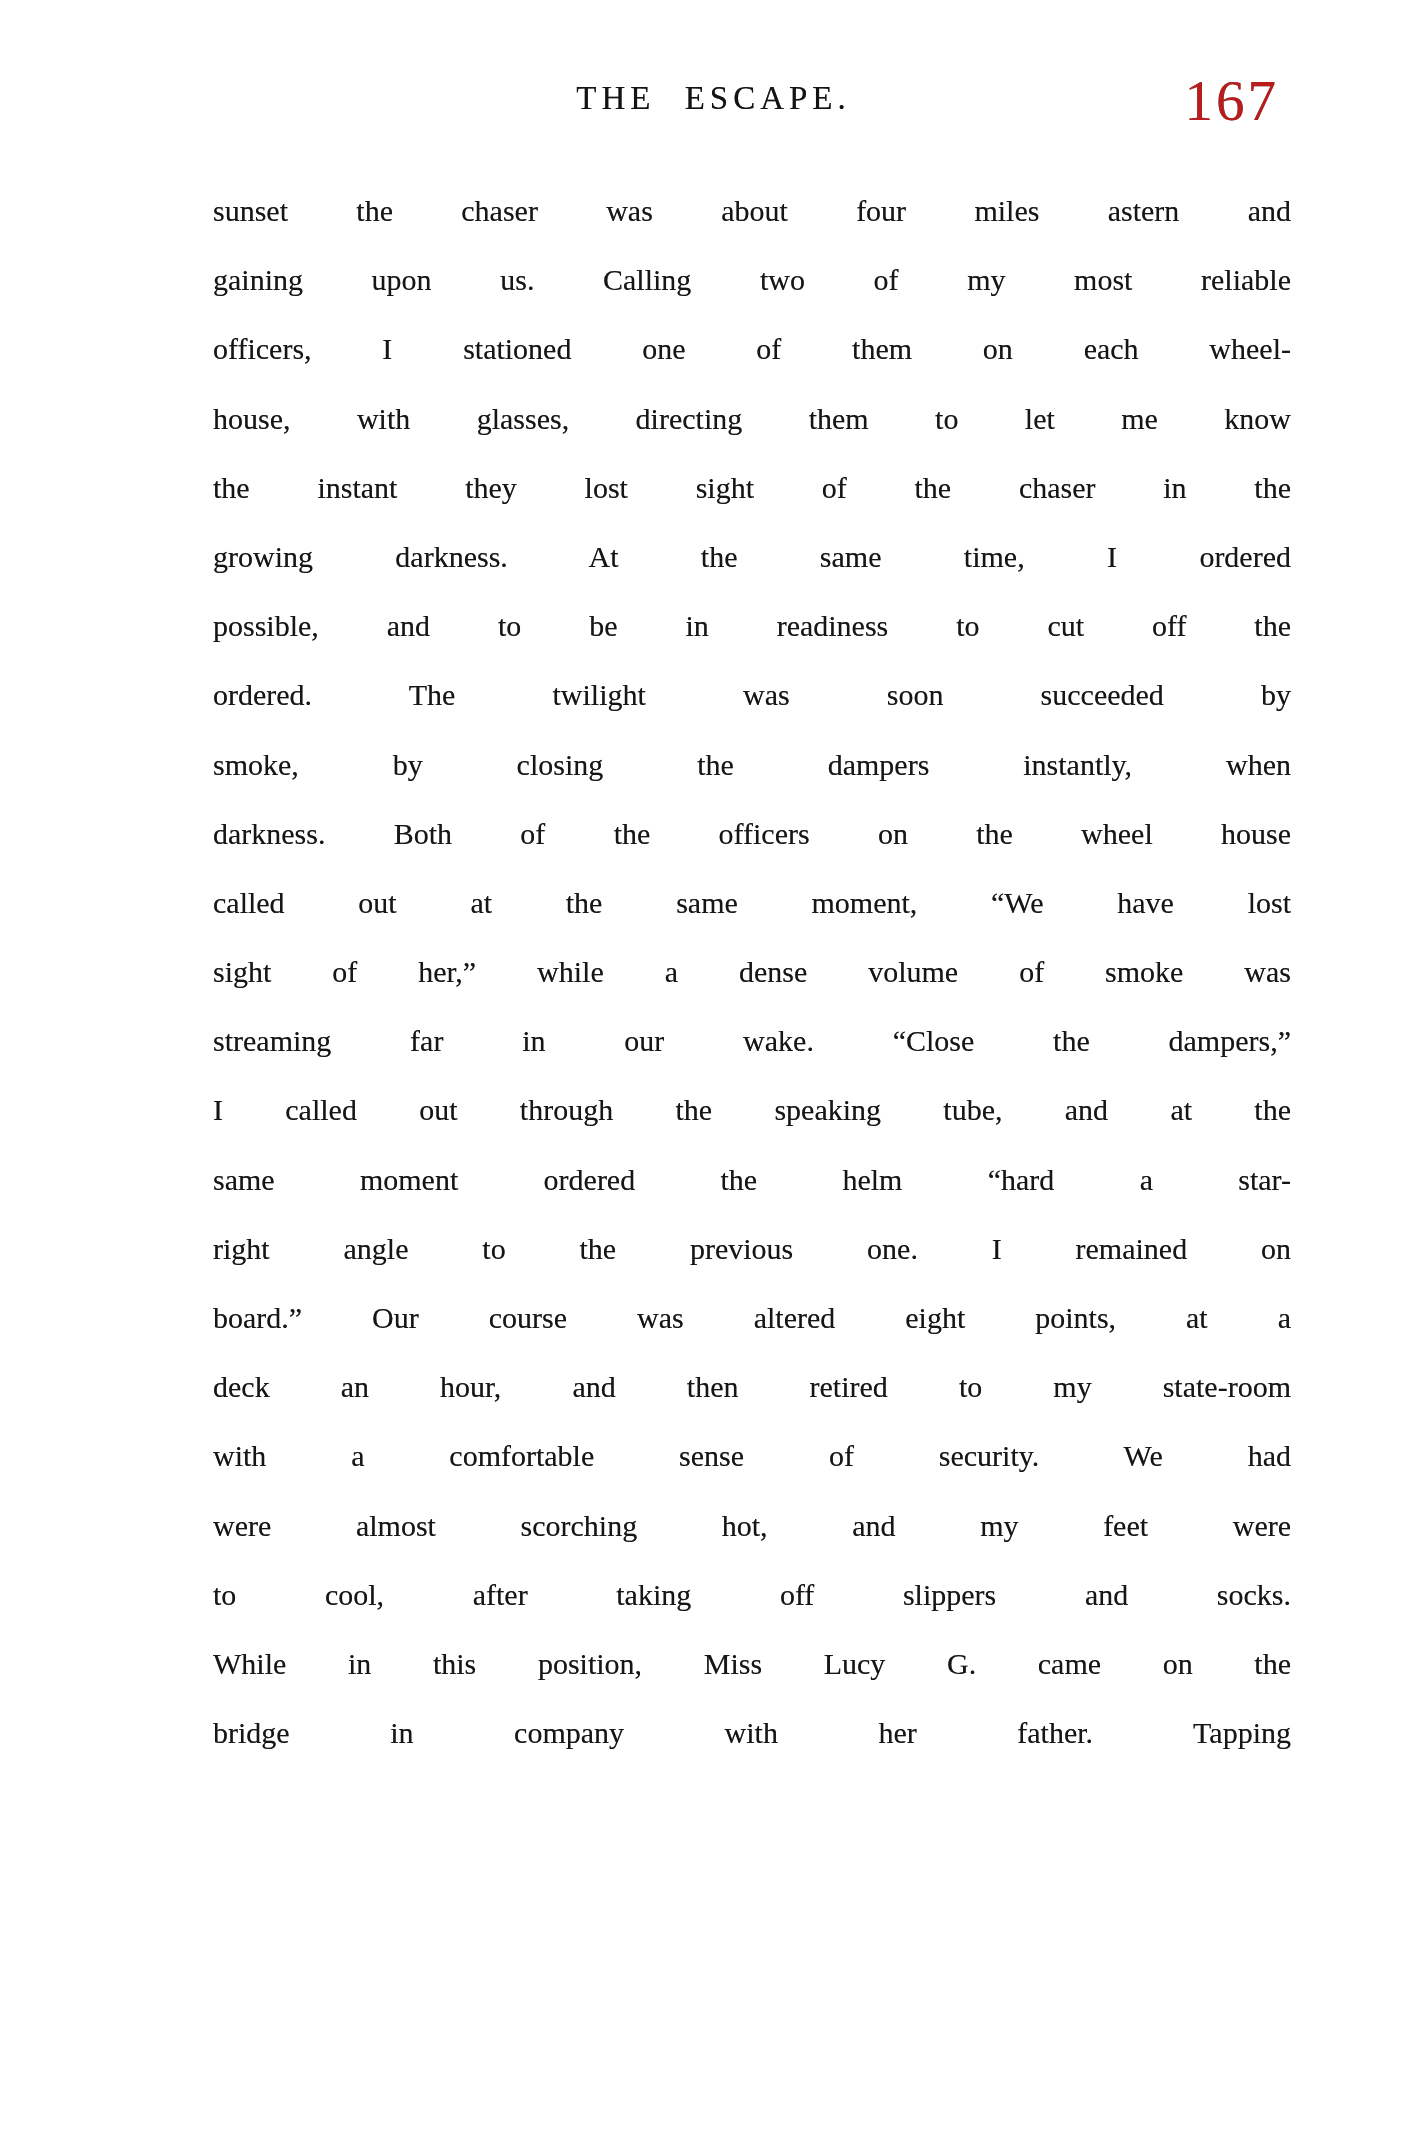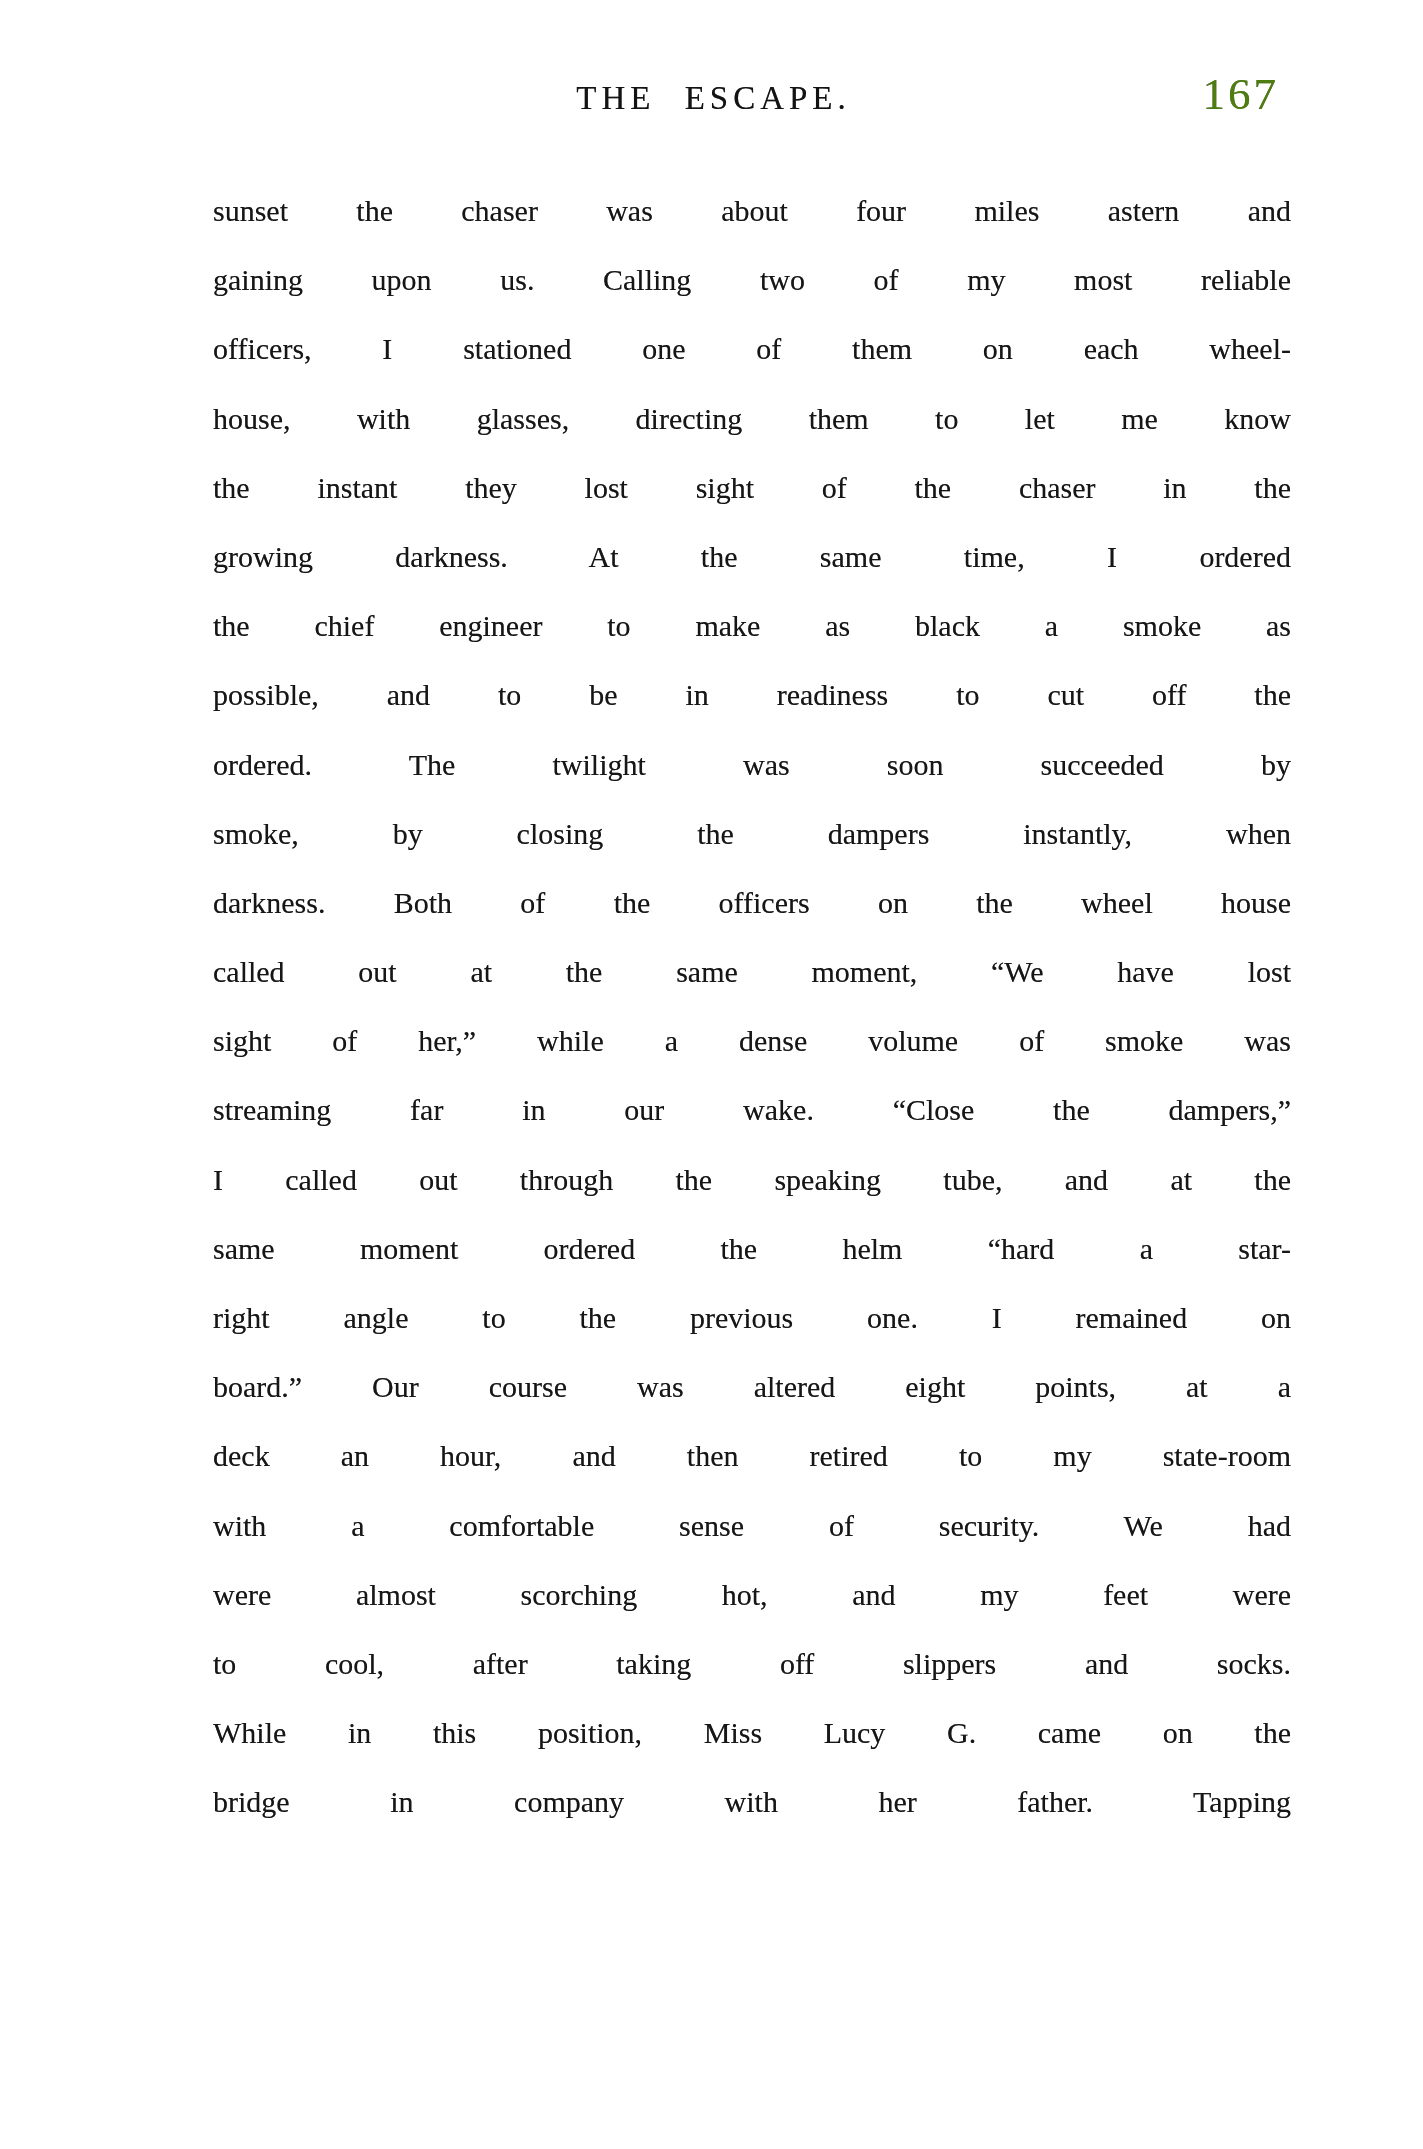--- a/index.html
+++ b/index.html
@@ -33,23 +33,23 @@
     font-size: 33px;
     letter-spacing: 5px;
     word-spacing: 16px;
     color: #131313;
     text-shadow: 0 0 0.5px rgba(0,0,0,0.55);
   }
   .page-number {
     position: absolute;
     top: 68px;
     right: 146px;
-    font-size: 45px;
+    font-size: 57px;
     letter-spacing: 3px;
-    color: #4d7c0f;
+    color: #b91c1c;
     text-shadow: 0 0 0.5px rgba(0,0,0,0.55);
   }
   .body-text {
     position: absolute;
     top: 176px;
     left: 213px;
     width: 1078px;
     font-size: 30px;
     text-shadow: 0 0 0.6px rgba(0,0,0,0.5);
   }
@@ -72,21 +72,20 @@
     <span class="page-number">167</span>
   </div>
 
   <div class="body-text">
     <div class="text-line">sunset the chaser was about four miles astern and</div>
     <div class="text-line">gaining upon us.  Calling two of my most reliable</div>
     <div class="text-line">officers, I stationed one of them on each wheel-</div>
     <div class="text-line">house, with glasses, directing them to let me know</div>
     <div class="text-line">the instant they lost sight of the chaser in the</div>
     <div class="text-line">growing darkness.  At the same time, I ordered</div>
-    <div class="text-line">the chief engineer to make as black a smoke as</div>
     <div class="text-line">possible, and to be in readiness to cut off the</div>
     <div class="text-line">ordered.  The twilight was soon succeeded by</div>
     <div class="text-line">smoke, by closing the dampers instantly, when</div>
     <div class="text-line">darkness.  Both of the officers on the wheel house</div>
     <div class="text-line">called out at the same moment, “We have lost</div>
     <div class="text-line">sight of her,” while a dense volume of smoke was</div>
     <div class="text-line">streaming far in our wake.  “Close the dampers,”</div>
     <div class="text-line">I called out through the speaking tube, and at the</div>
     <div class="text-line">same moment ordered the helm “hard a star-</div>
     <div class="text-line">right angle to the previous one.  I remained on</div>

